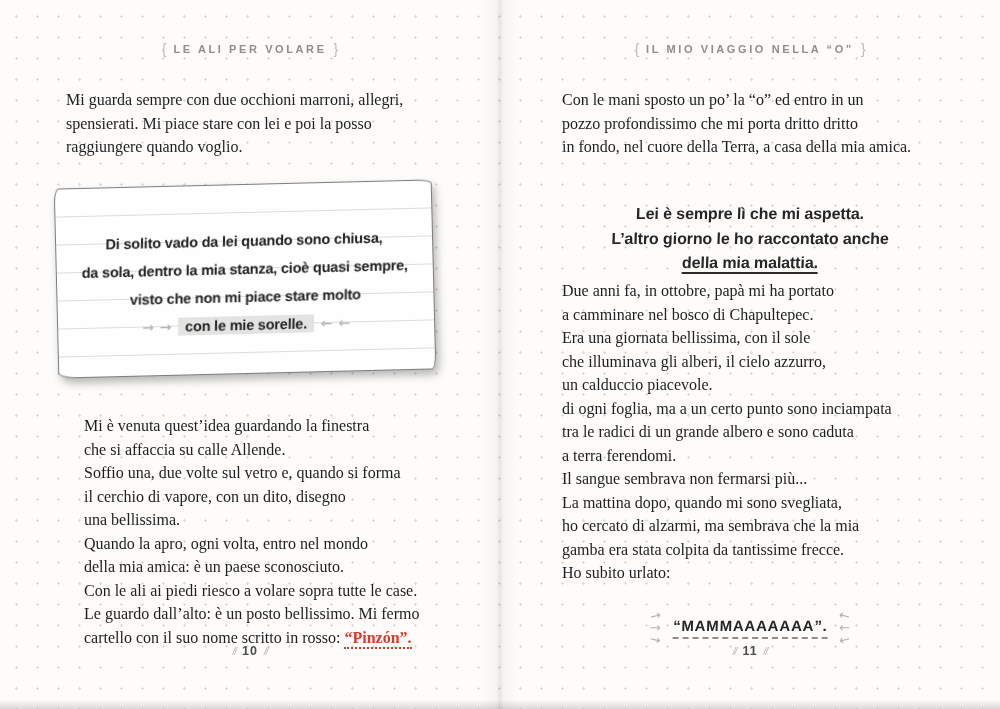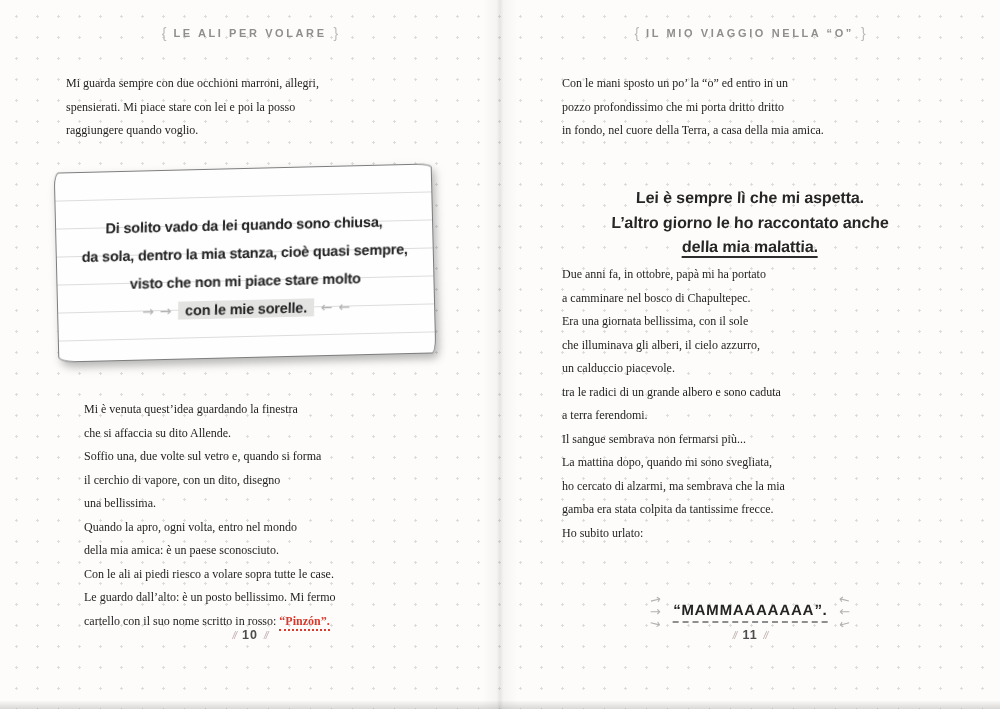--- a/index.html
+++ b/index.html
@@ -7,21 +7,21 @@
   body {
     position: relative;
     background-color: #fdfcfa;
     background-image: radial-gradient(circle, #dcdcda 1.1px, transparent 1.4px);
     background-size: 21px 21px;
     background-position: 6px 6px;
     font-family: "Liberation Serif", serif;
     color: #1e1e1e;
   }
   .spread { display: flex; width: 1000px; height: 709px; position: relative; }
-  .page { width: 500px; height: 670px; position: relative; }
+  .page { width: 500px; height: 670px; position: relative; margin-top: 16px; }
 
   .gutter {
     position: absolute; left: 482px; top: 0; width: 36px; height: 100%;
     background: linear-gradient(to right, rgba(0,0,0,0) 0%, rgba(0,0,0,0.03) 40%,
       rgba(90,90,90,0.14) 50%, rgba(0,0,0,0.03) 60%, rgba(0,0,0,0) 100%);
     pointer-events: none;
   }
   .bottom-edge {
     position: absolute; bottom: 0; left: 0; width: 100%; height: 8px;
     background: linear-gradient(to bottom, rgba(0,0,0,0.02), rgba(0,0,0,0.14));
@@ -30,21 +30,21 @@
 
   .hdr {
     position: absolute; top: 25px; left: 0; width: 100%;
     text-align: center;
     font-family: "Liberation Sans", sans-serif;
     font-weight: 700; font-size: 11px; letter-spacing: 2.6px;
     color: #8f8e8c; white-space: nowrap;
   }
   .hdr .brace { color: #bcbab6; font-weight: 400; font-size: 14px; letter-spacing: 0; margin: 0 7px; vertical-align: -1px; }
 
-  .line { font-size: 12px; line-height: 23.5px; white-space: nowrap; }
+  .line { font-size: 16px; line-height: 23.5px; white-space: nowrap; }
 
   .intro-left  { position: absolute; top: 72px; left: 66px; }
   .intro-right { position: absolute; top: 72px; left: 62px; }
 
   
   .note-wrap {
     position: absolute; top: 168px; left: 56px; width: 378px;
     transform: rotate(-1.4deg);
     filter: drop-shadow(3px 5px 4px rgba(0,0,0,0.28));
   }
@@ -146,21 +146,21 @@
         <div class="note-line">
           <span class="note-arrow">→</span><span class="note-arrow">→</span>
           <span class="note-hl">con le mie sorelle.</span>
           <span class="note-arrow">←</span><span class="note-arrow">←</span>
         </div>
       </div>
     </div>
 
     <div class="body-left">
       <div class="line">Mi è venuta quest’idea guardando la finestra</div>
-      <div class="line">che si affaccia su dito Allende.</div>
+      <div class="line">che si affaccia su calle Allende.</div>
       <div class="line">Soffio una, due volte sul vetro e, quando si forma</div>
       <div class="line">il cerchio di vapore, con un dito, disegno</div>
       <div class="line">una bellissima.</div>
       <div class="line">Quando la apro, ogni volta, entro nel mondo</div>
       <div class="line">della mia amica: è un paese sconosciuto.</div>
       <div class="line">Con le ali ai piedi riesco a volare sopra tutte le case.</div>
       <div class="line">Le guardo dall’alto: è un posto bellissimo. Mi fermo</div>
       <div class="line">
         <span>cartello con il suo nome scritto in rosso: </span><span class="pinzon">“Pinzón”.</span>
       </div>
@@ -191,20 +191,21 @@
         <span class="hand-underline">della mia malattia.</span>
       </div>
     </div>
 
     <div class="body-right">
       <div class="line">Due anni fa, in ottobre, papà mi ha portato</div>
       <div class="line">a camminare nel bosco di Chapultepec.</div>
       <div class="line bold">Era una giornata bellissima, con il sole</div>
       <div class="line bold">che illuminava gli alberi, il cielo azzurro,</div>
       <div class="line bold">un calduccio piacevole.</div>
+      <div class="line">di ogni foglia, ma a un certo punto sono inciampata</div>
       <div class="line">tra le radici di un grande albero e sono caduta</div>
       <div class="line">a terra ferendomi.</div>
       <div class="line">Il sangue sembrava non fermarsi più...</div>
       <div class="line">La mattina dopo, quando mi sono svegliata,</div>
       <div class="line">ho cercato di alzarmi, ma sembrava che la mia</div>
       <div class="line">gamba era stata colpita da tantissime frecce.</div>
       <div class="line">Ho subito urlato:</div>
     </div>
 
     <div class="scream-block">

